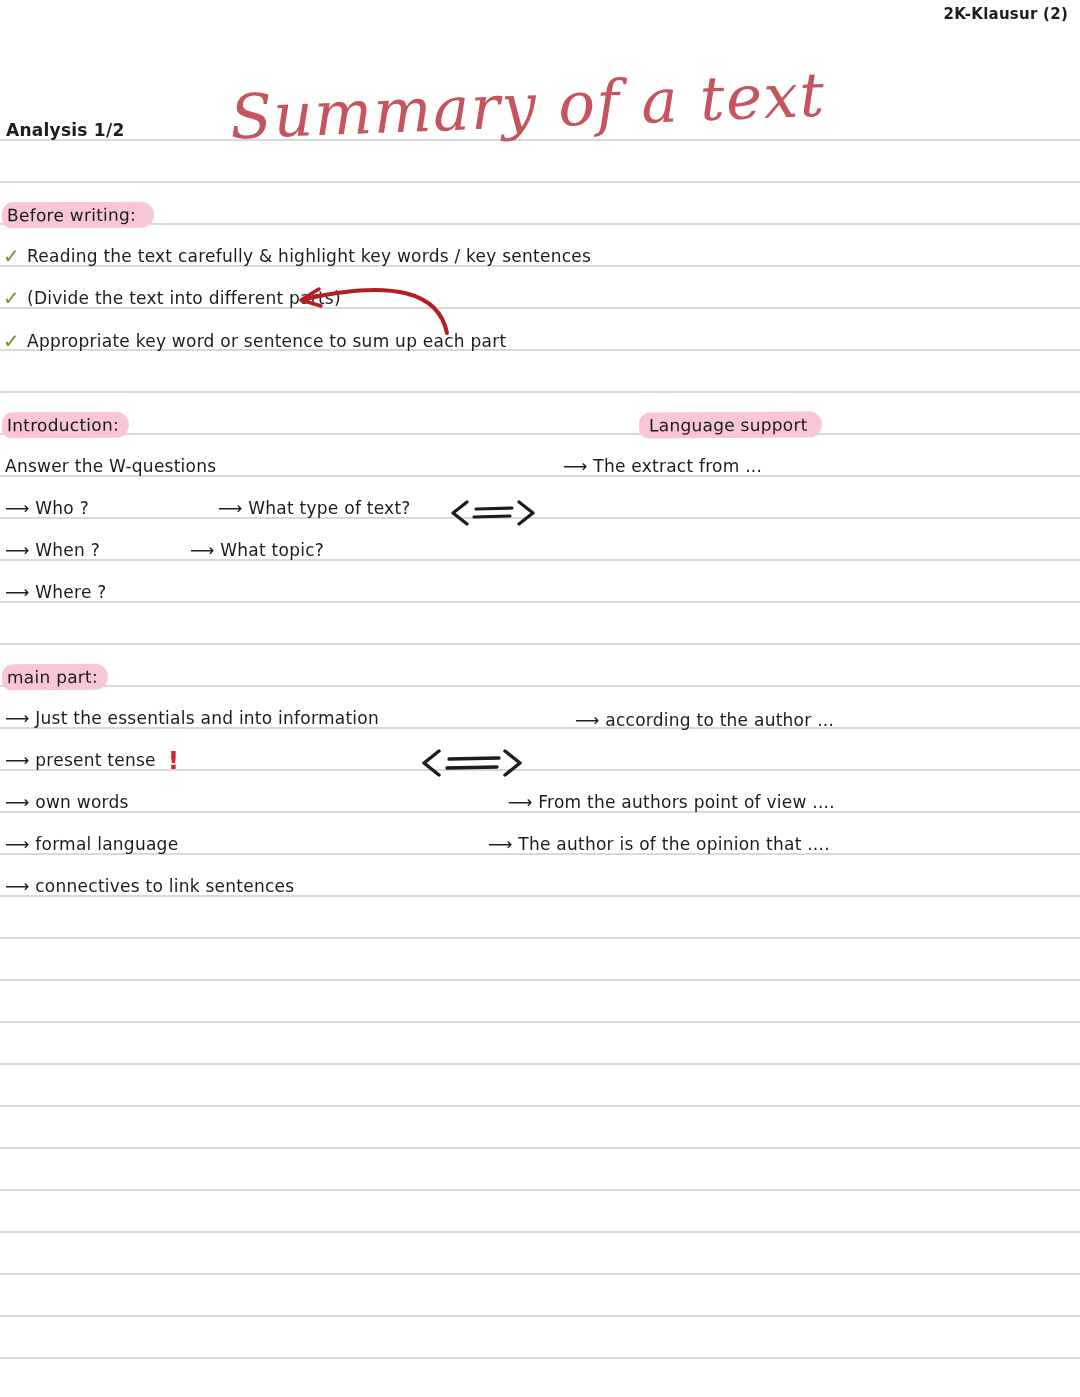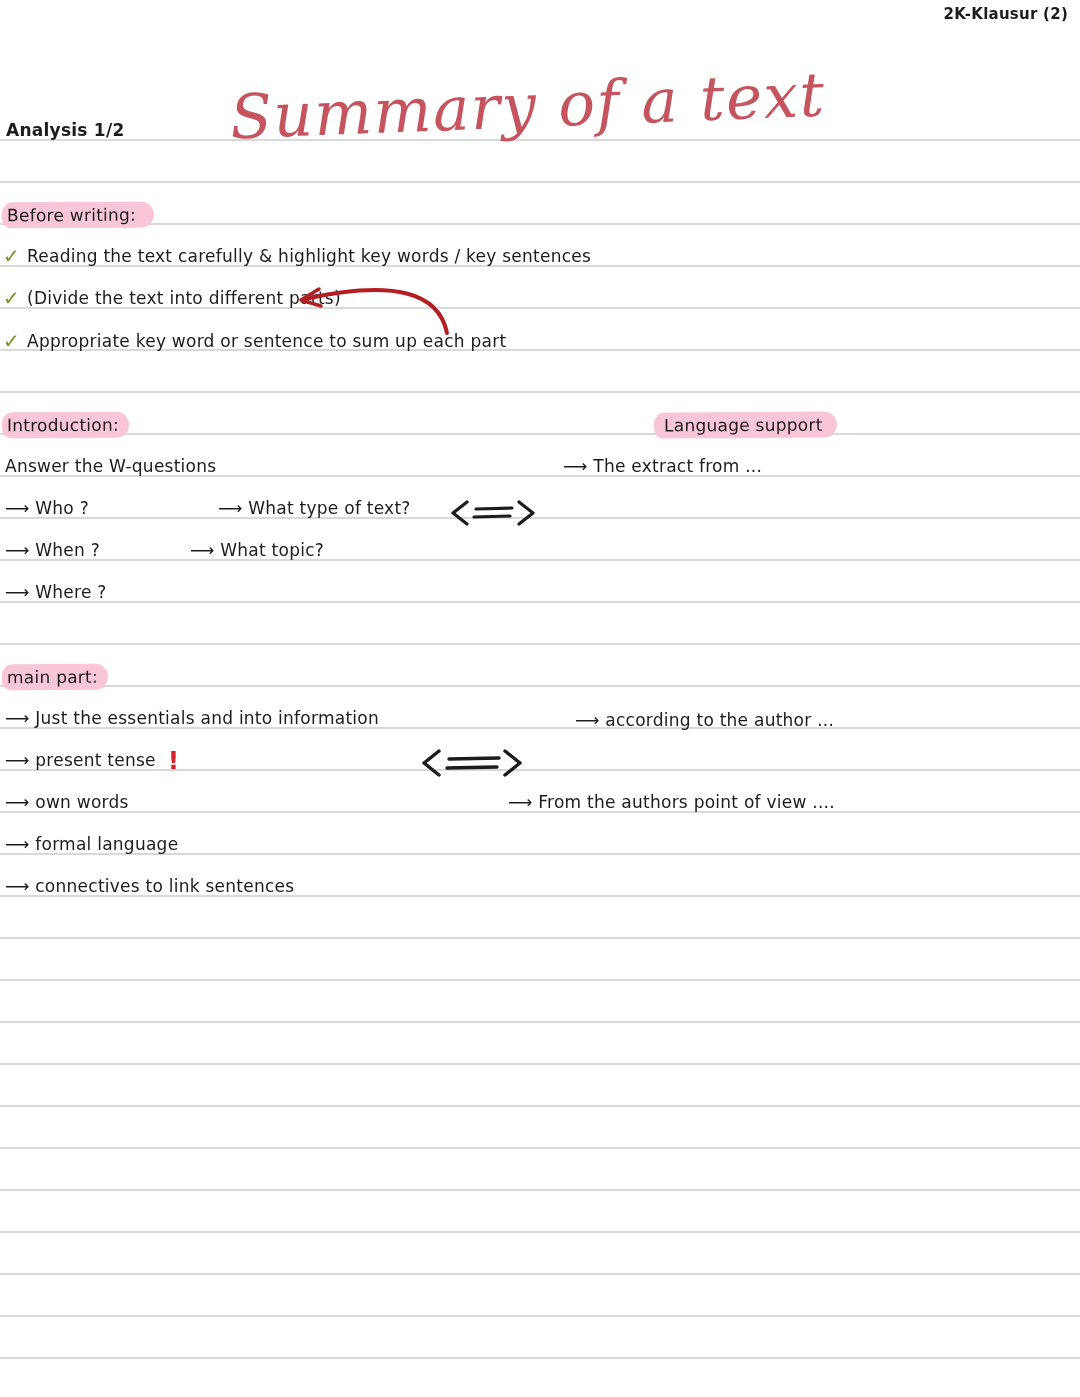--- a/index.html
+++ b/index.html
@@ -66,21 +66,21 @@
 
   <div class="hw checkrow" style="top:331px; left:3px;">
     <span class="check">✓</span>
     <span>Appropriate key word or sentence to sum up each part</span>
   </div>
 
   <div class="hw" style="top:412px; left:2px;">
     <span class="hl" style="padding-right:10px;">Introduction:</span>
   </div>
 
-  <div class="hw" style="top:412px; left:622px;padding-left:32px;">
+  <div class="hw" style="top:412px; left:607px;padding-left:32px;">
     <span class="hl" style="padding-right:14px; padding-left:10px;">Language support</span>
   </div>
 
   <div class="hw" style="top:456px; left:5px;">Answer the W-questions</div>
   <div class="hw" style="top:456px; left:563px;">⟶    The extract from ...</div>
 
   <div class="hw" style="top:498px; left:5px;">⟶ Who ?</div>
   <div class="hw" style="top:498px; left:218px;">⟶ What type of text?</div>
 
   <div class="eq" style="left:450px; top:500px;">
@@ -116,16 +116,17 @@
       <line x1="27" y1="20" x2="77" y2="19" stroke="#1c1c1c" stroke-width="3.4" stroke-linecap="round"></line>
       <path d="M85 3 L100 15 L85 27" fill="none" stroke="#1c1c1c" stroke-width="3.4" stroke-linecap="round" stroke-linejoin="round"></path>
     </svg>
   </div>
 
 
   <div class="hw" style="top:792px; left:5px;">⟶ own words</div>
   <div class="hw" style="top:792px; left:508px;">⟶ From the authors point of view ....</div>
 
   <div class="hw" style="top:834px; left:5px;">⟶ formal language</div>
+  <div class="hw" style="top:834px; left:488px;">⟶  The author is of the opinion that ....</div>
 
   <div class="hw" style="top:876px; left:5px;">⟶ connectives to link sentences</div>
 
 </div>
 
 </body></html>

